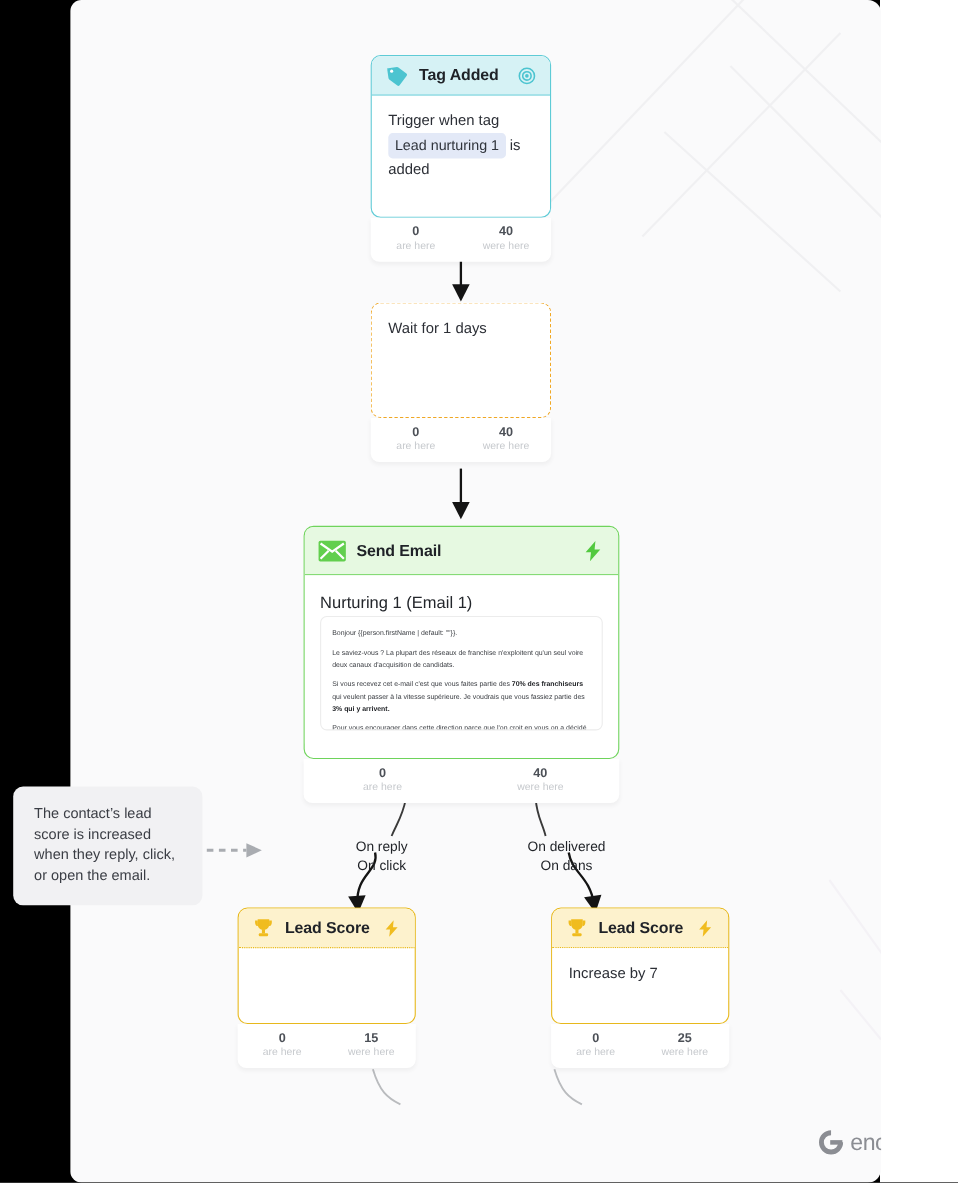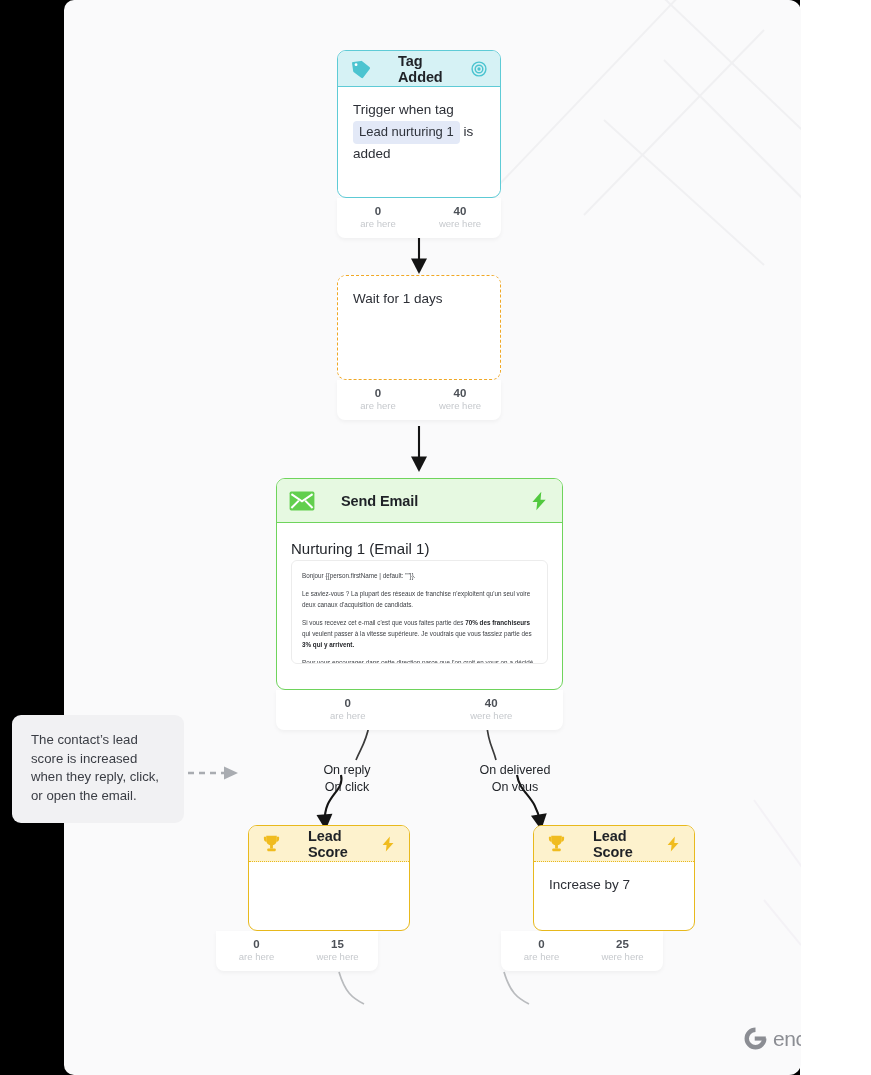--- a/index.html
+++ b/index.html
@@ -38,21 +38,21 @@
     position: absolute;
     border-radius: 9px;
     background: #ffffff;
     overflow: hidden;
   }
   .node-head {
     display: flex;
     align-items: center;
     height: 36px;
     padding: 0 12px;
-    gap: 26px;
+    gap: 9px;
   }
   .node-title {
     font-size: 14.5px;
     font-weight: bold;
     color: #1f2227;
     letter-spacing: -.1px;
     flex: 1;
   }
   .node-body {
     background: #ffffff;
@@ -92,21 +92,21 @@
     line-height: 1.75;
     color: #3a3d42;
     background: #fff;
     height: 104px;
     overflow: hidden;
   }
   .email-preview p { margin-bottom: 7px; }
   .email-preview b { font-weight: bold; color: #1d1f23; }
 
   
-  .n-lead { border: 1.6px solid #e8b91d; margin-left: 32px; }
+  .n-lead { border: 1.6px solid #e8b91d; }
   .n-lead .node-head { background: #fdf2cd; border-bottom: 1.4px dotted #e8b91d; }
 
   
   .stats {
     position: absolute;
     display: flex;
     background: #ffffff;
     border-radius: 0 0 8px 8px;
     box-shadow: 0 2px 4px rgba(0,0,0,.045);
     padding: 6px 0 8px 0;
@@ -272,21 +272,21 @@
         <div class="stat-lbl">were here</div>
       </div>
     </div>
 
     <div class="edge-label" style="left:238px; top:762px; width:90px;">
       <div>On reply</div>
       <div>On click</div>
     </div>
     <div class="edge-label" style="left:396px; top:762px; width:110px;">
       <div>On delivered</div>
-      <div>On vous</div>
+      <div>On dans</div>
     </div>
 
     <div class="node n-lead" style="left:152px; top:825px; width:162px; height:106px;">
       <div class="node-head">
         <svg class="icon" width="21" height="21" viewBox="0 0 24 24">
           <path d="M6 3 h12 v5.2 c0 3.3 -2.5 5.9 -6 5.9 s-6 -2.6 -6 -5.9 z" fill="#f0bc1f"></path>
           <path d="M6.1 4.4 H3.3 v2.2 c0 2.1 1.3 3.4 2.9 3.6 z M17.9 4.4 H20.7 v2.2 c0 2.1 -1.3 3.4 -2.9 3.6 z" fill="#f0bc1f"></path>
           <rect x="10.4" y="13.4" width="3.2" height="4.4" fill="#f0bc1f"></rect>
           <rect x="7.2" y="17.6" width="9.6" height="3.2" rx="1" fill="#f0bc1f"></rect>
         </svg>

